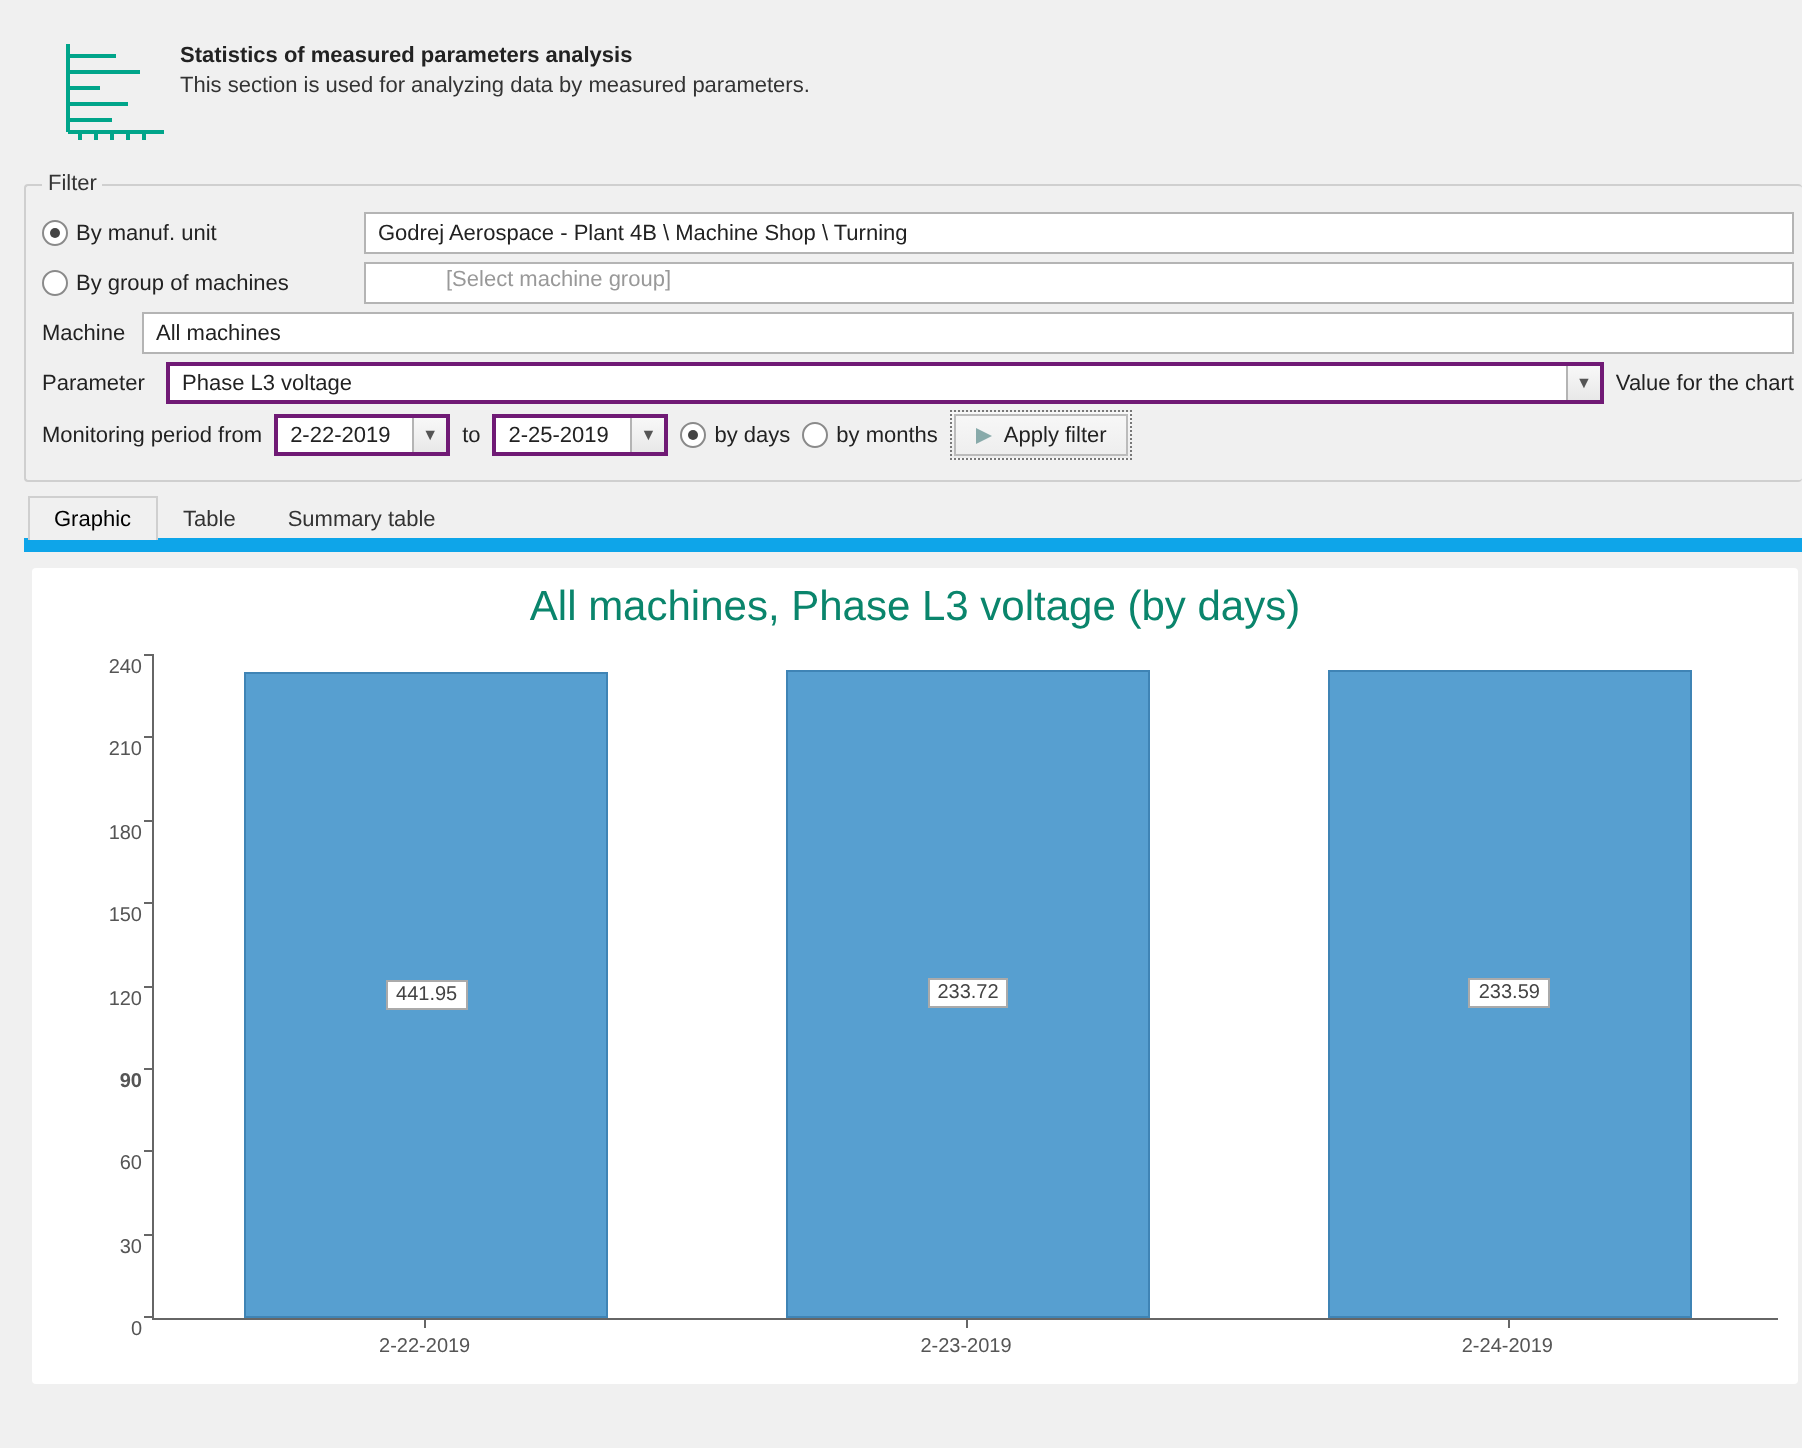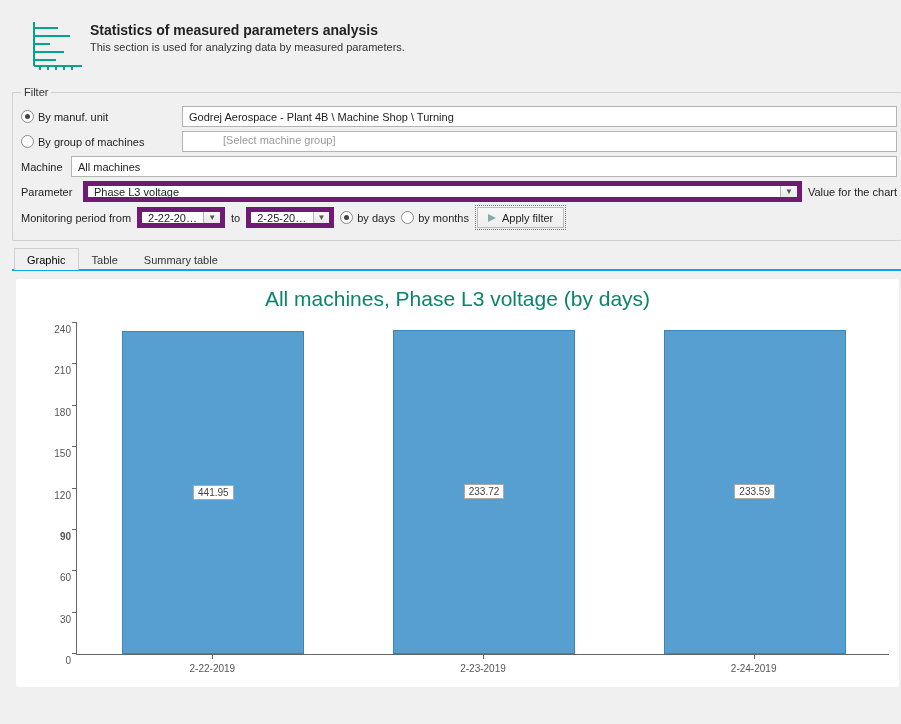--- a/index.html
+++ b/index.html
@@ -25,21 +25,21 @@
   .header .icon {
     width: 60px; height: 56px;
     color: #00977f;
     flex: 0 0 60px;
   }
   .header .texts {
     padding-top: 4px;
     padding-left: 2px;
   }
   .header .title {
-    font-size: 14px;
+    font-size: 11px;
     font-weight: bold;
     color: #222;
   }
   .header .subtitle {
     font-size: 11px;
     color: #333;
     margin-top: 3px;
   }
 
   fieldset.filter {
@@ -78,21 +78,21 @@
   }
   .input-like.placeholder { color: #999; padding-left: 40px; }
 
   .select-like {
     display: flex;
     align-items: center;
     width: 100%;
     height: 21px;
     box-sizing: border-box;
     background: #fff;
-    border: 5px solid #701a75;
+    border: 2px solid #701a75;
     padding: 0;
   }
   .select-like .val {
     flex: 1 1 auto;
     padding: 2px 6px;
     overflow: hidden; white-space: nowrap; text-overflow: ellipsis;
   }
   .select-like .dd {
     width: 16px; height: 100%;
     border-left: 1px solid #b4b4b4;
@@ -133,21 +133,21 @@
     border-bottom: 4px solid transparent;
     border-left: 8px solid #8aa;
   }
 
   .tabs {
     display: flex;
     align-items: flex-end;
     gap: 0;
     margin: 6px 0 0 12px;
     padding-left: 2px;
-    border-bottom: 2px solid #0ea5e9;
+    border-bottom: 7px solid #0ea5e9;
     position: relative;
   }
   .tab {
     padding: 5px 12px 4px;
     font-size: 11px;
     color: #333;
     background: transparent;
     border: 1px solid transparent;
     border-bottom: none;
     cursor: pointer;

